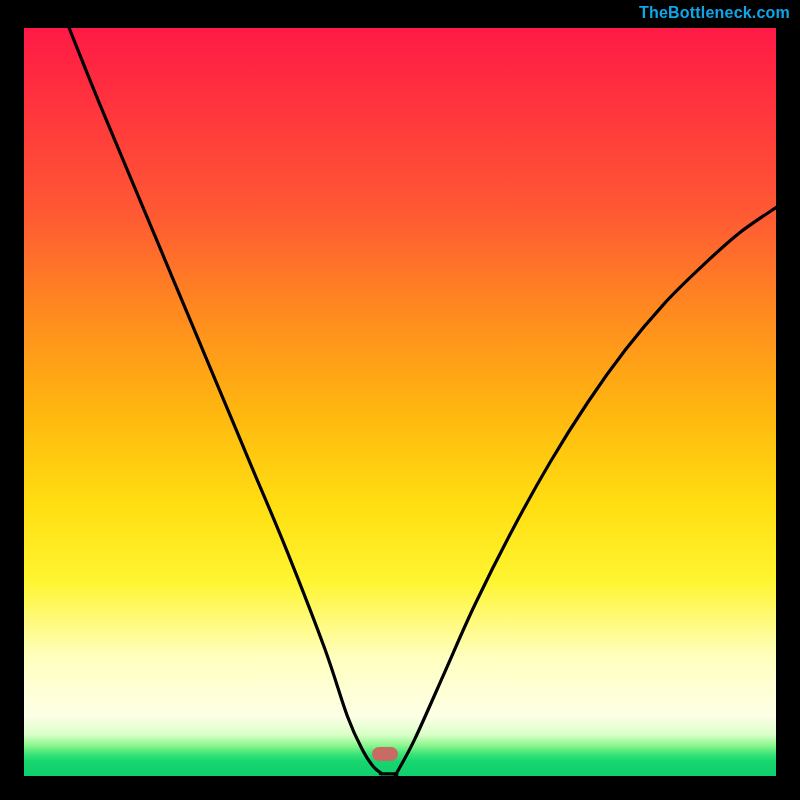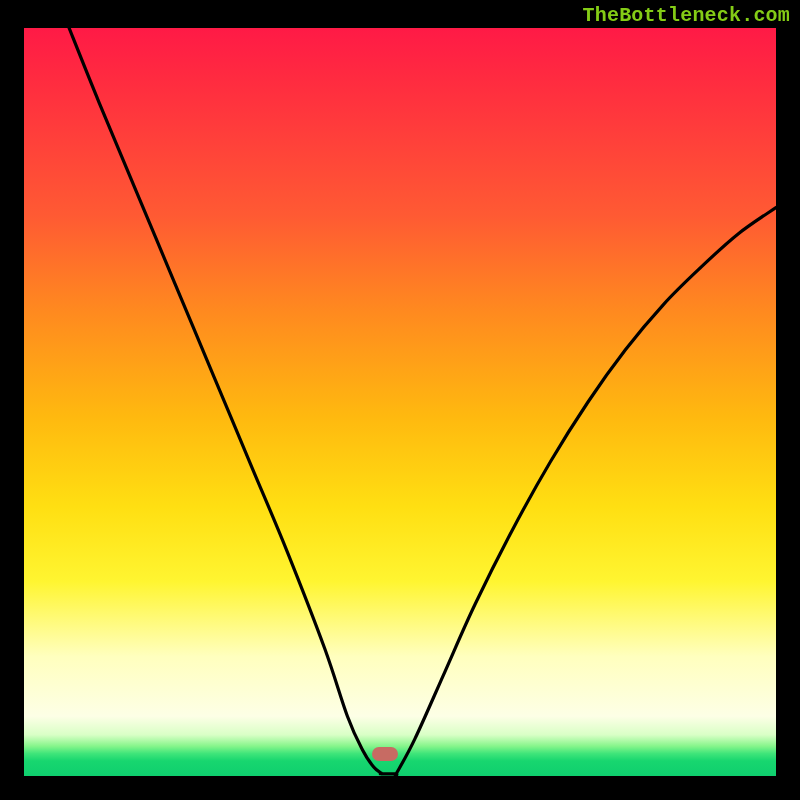--- a/index.html
+++ b/index.html
@@ -13,26 +13,25 @@
   .frame {
     position: relative;
     width: 800px;
     height: 800px;
     background: #000;
   }
   .watermark {
     position: absolute;
     top: 4px;
     right: 10px;
-    color: #84cc16;
-    font-size: 20px;
+    color: #0ea5e9;
+    font-size: 16px;
     font-weight: 600;
     letter-spacing: 0.2px;
     z-index: 3;
-    font-family: Liberation Mono, monospace;
   }
   .plot-area {
     position: absolute;
     
     left: 24px;
     top: 28px;
     width: 752px;   
     height: 748px;  
     overflow: hidden;
   }

